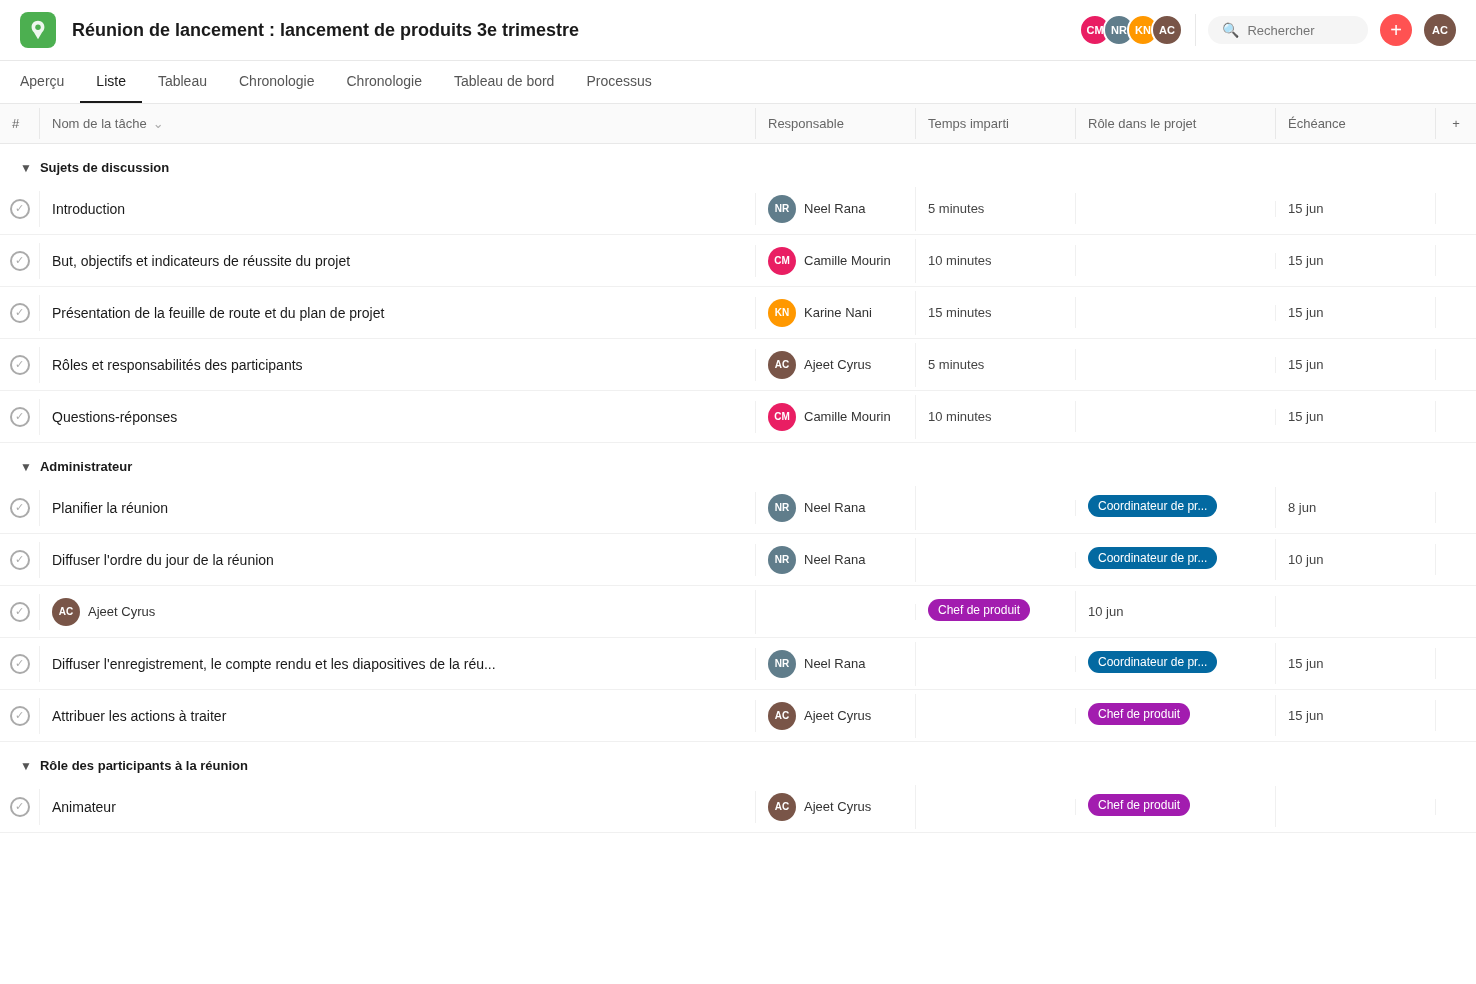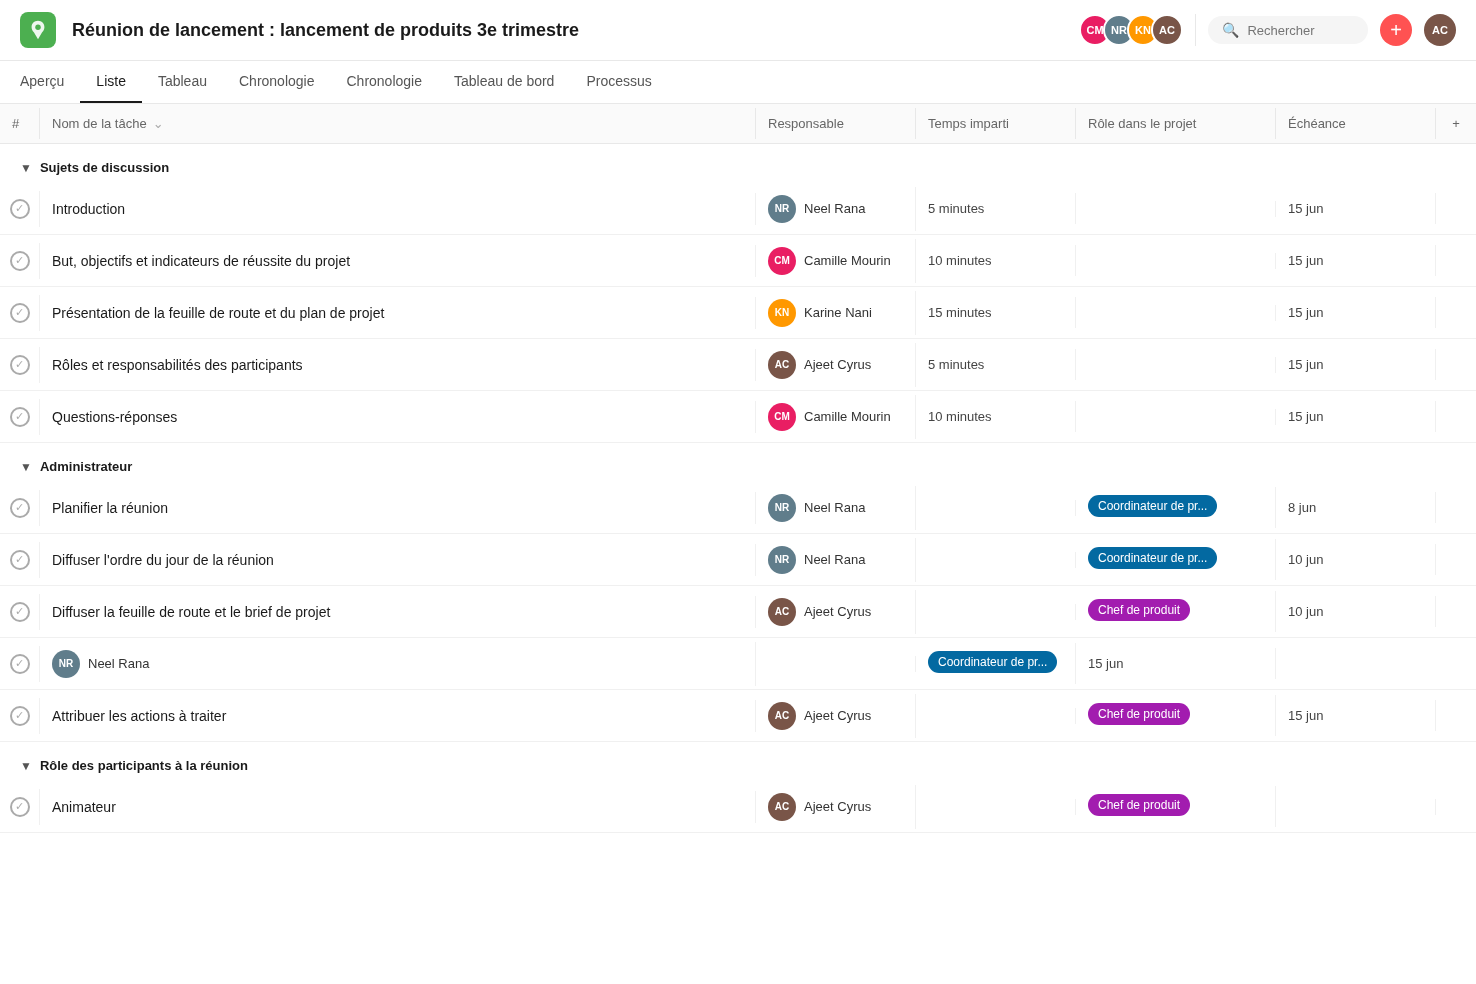--- a/index.html
+++ b/index.html
@@ -259,39 +259,39 @@
       </div>
       <div class="td date-cell">10 jun</div>
       <div class="td"></div>
     </div>
 
     <div class="task-row">
       <div class="td center">
         <div class="check-icon">✓</div>
       </div>
       <div class="td">
-        <span>Diffuser la feuille de route et le brief de projet</span>
-      </div>
-      <div class="td">
         <div class="assignee-cell">
           <div class="avatar-circle" style="width:28px;height:28px;background:#795548;border-radius:50%;font-size:10px;color:white;display:flex;align-items:center;justify-content:center;">AC</div>
           <span class="assignee-name">Ajeet Cyrus</span>
         </div>
       </div>
       <div class="td time-cell"></div>
       <div class="td">
         <span class="badge badge-green">Chef de produit</span>
       </div>
       <div class="td date-cell">10 jun</div>
       <div class="td"></div>
     </div>
 
     <div class="task-row">
       <div class="td center">
         <div class="check-icon">✓</div>
+      </div>
+      <div class="td">
+        <span>Diffuser l'enregistrement, le compte rendu et les diapositives de la réu...</span>
       </div>
       <div class="td">
         <div class="assignee-cell">
           <div class="avatar-circle" style="width:28px;height:28px;background:#607d8b;border-radius:50%;font-size:10px;color:white;display:flex;align-items:center;justify-content:center;">NR</div>
           <span class="assignee-name">Neel Rana</span>
         </div>
       </div>
       <div class="td time-cell"></div>
       <div class="td">
         <span class="badge badge-purple">Coordinateur de pr...</span>

